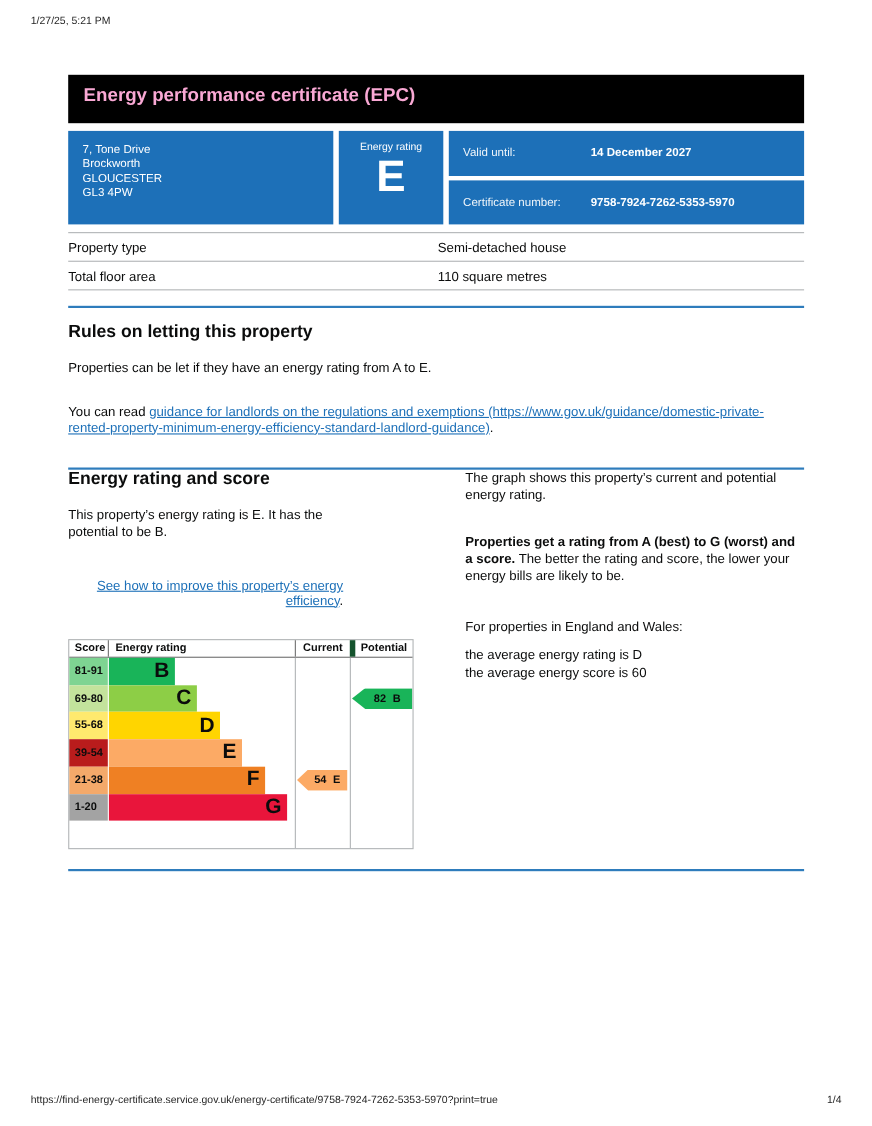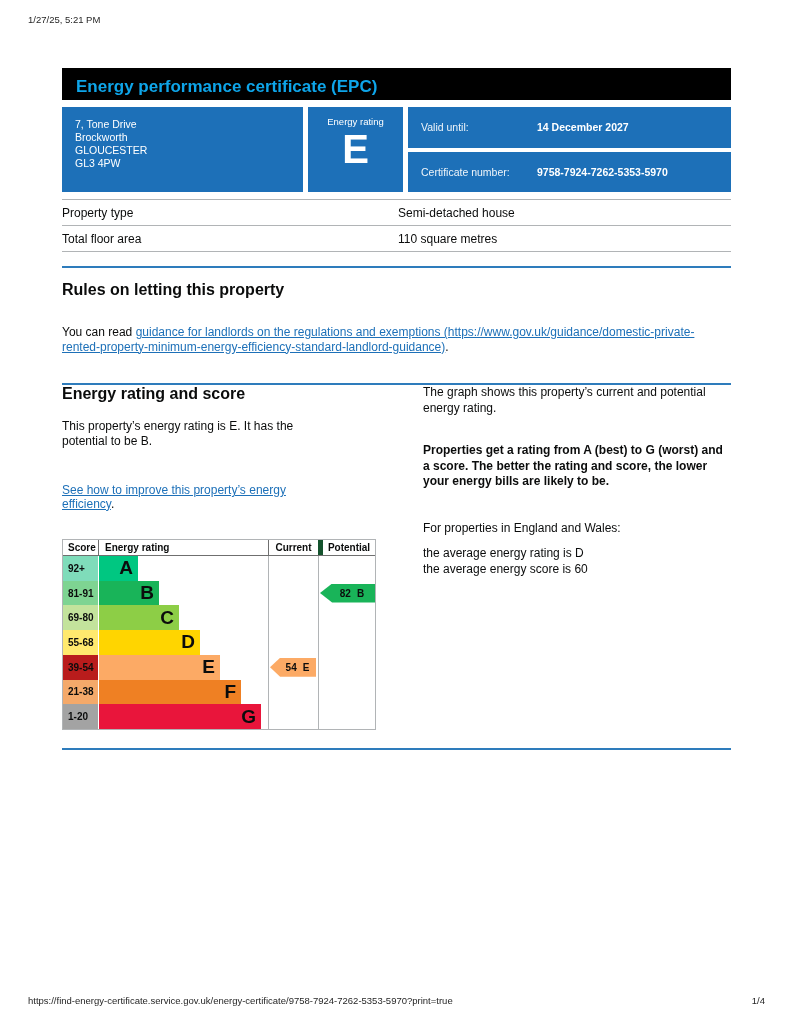--- a/index.html
+++ b/index.html
@@ -9,21 +9,21 @@
   }
   
   .print-header{position:absolute;top:14px;left:28px;right:28px;height:12px;font-size:9.5px;color:#262626;}
   .ph-date{position:absolute;left:0;top:0;}
   .ph-title{position:absolute;left:50%;top:0;transform:translateX(-50%);white-space:nowrap;}
   .print-footer{position:absolute;top:995px;left:28px;right:28px;height:12px;font-size:9.5px;color:#262626;}
   .pf-url{position:absolute;left:0;top:0;}
   .pf-page{position:absolute;right:0;top:0;}
   
   .content{position:absolute;left:62px;top:68px;width:669px;}
-  .banner{background:#000000;height:32px;line-height:38px;color:#0ea5e9;font-weight:bold;font-size:17px;padding-left:14px;box-sizing:border-box;}
+  .banner{background:#000000;height:44px;line-height:38px;color:#f9a8d4;font-weight:bold;font-size:17px;padding-left:14px;box-sizing:border-box;}
   
   .summary-row{display:flex;gap:5px;margin-top:7px;height:85px;border-radius:15px;}
   .box-blue{background:#1d70b8;color:#fff;}
   .address-box{width:241px;box-sizing:border-box;padding:11px 8px 0 13px;font-size:10.5px;line-height:13px;}
   .energy-box{width:95px;box-sizing:border-box;text-align:center;padding-top:9px;}
   .energy-box .er-label{font-size:9.5px;}
   .energy-box .er-letter{font-size:40px;font-weight:bold;line-height:44px;}
   .meta-col{flex:1;display:flex;flex-direction:column;gap:4px;}
   .meta-box{flex:1;display:flex;align-items:center;padding-left:13px;box-sizing:border-box;font-size:10.5px;}
   .meta-label{width:116px;opacity:.93;}
@@ -41,23 +41,23 @@
   
   .rules-heading{margin-top:13px;font-size:16px;font-weight:bold;}
   .rules-p1{margin-top:16px;font-size:12px;}
   .rules-p2{margin-top:26px;font-size:12px;line-height:14.5px;}
   a.link{color:#1d70b8;text-decoration:underline;cursor:pointer;}
   
   .rating-row{display:flex;align-items:flex-start;}
   .rating-left{width:361px;box-sizing:border-box;}
   .rating-heading{font-size:16px;font-weight:bold;}
   .rating-intro{margin-top:16px;font-size:12px;line-height:14.5px;width:278px;}
-  .rating-link-p{margin-top:36px;font-size:12px;line-height:13.5px;width:250px;}
+  .rating-link-p{margin-top:36px;font-size:12px;line-height:13.5px;width:250px;text-align:right;}
   .rating-right{width:308px;font-size:12px;line-height:15.5px;}
-  .rr-p2{margin-top:27px;font-weight:bold;}
+  .rr-p2{margin-top:27px;}
   .rr-p3{margin-top:31px;}
   .rr-avg{margin-top:9px;line-height:16px;}
   
   .chart{margin-top:28px;width:314px;border:1px solid #b1b4b6;box-sizing:border-box;position:relative;background:#fff;}
   .chart-head{display:flex;height:15px;font-size:10px;font-weight:bold;border-bottom:1px solid #6f6f6f;}
   .chart-head > div{height:15px;line-height:15px;box-sizing:border-box;}
   .h-score{width:36px;padding-left:5px;border-right:1px solid #6f6f6f;}
   .h-rating{flex:1;padding-left:6px;}
   .h-current{width:50px;border-left:1px solid #6f6f6f;text-align:center;}
   .h-potential{width:57px;border-left:5px solid #14532d;text-align:center;}
@@ -114,45 +114,40 @@
     </div>
     <div class="prop-row">
       <div class="prop-label">Total floor area</div>
       <div class="prop-value">110 square metres</div>
     </div>
   </div>
 
   <hr class="divider divider-1">
 
   <div class="rules-heading">Rules on letting this property</div>
+  <div class="rules-p1">Properties can be let if they have an energy rating from A to E.</div>
   <div class="rules-p2"><span>You can read </span><a class="link">guidance for landlords on the regulations and exemptions (https://www.gov.uk/guidance/domestic-private-rented-property-minimum-energy-efficiency-standard-landlord-guidance)</a><span>.</span></div>
 
   <hr class="divider divider-2">
 
   <div class="rating-row">
     <div class="rating-left">
       <div class="rating-heading">Energy rating and score</div>
       <div class="rating-intro">This property’s energy rating is E. It has the potential to be B.</div>
       <div class="rating-link-p"><a class="link">See how to improve this property’s energy efficiency</a><span>.</span></div>
 
       <div class="chart">
         <div class="chart-head">
           <div class="h-score">Score</div>
           <div class="h-rating">Energy rating</div>
           <div class="h-current">Current</div>
           <div class="h-potential">Potential</div>
         </div>
         <div class="chart-body">
           <div class="band-row">
-            <div class="score-cell" style="background: rgb(127, 220, 186);">92+</div>
-            <div class="band-bar" style="background: rgb(0, 199, 129); width: 39px;">
-                <span>A</span>
-              </div>
-          </div>
-          <div class="band-row">
             <div class="score-cell" style="background: rgb(126, 212, 146);">81-91</div>
             <div class="band-bar" style="background: rgb(25, 180, 89); width: 60px;">
                 <span>B</span>
               </div>
           </div>
           <div class="band-row">
             <div class="score-cell" style="background: rgb(195, 227, 156);">69-80</div>
             <div class="band-bar" style="background: rgb(141, 206, 70); width: 80px;">
                 <span>C</span>
               </div>

